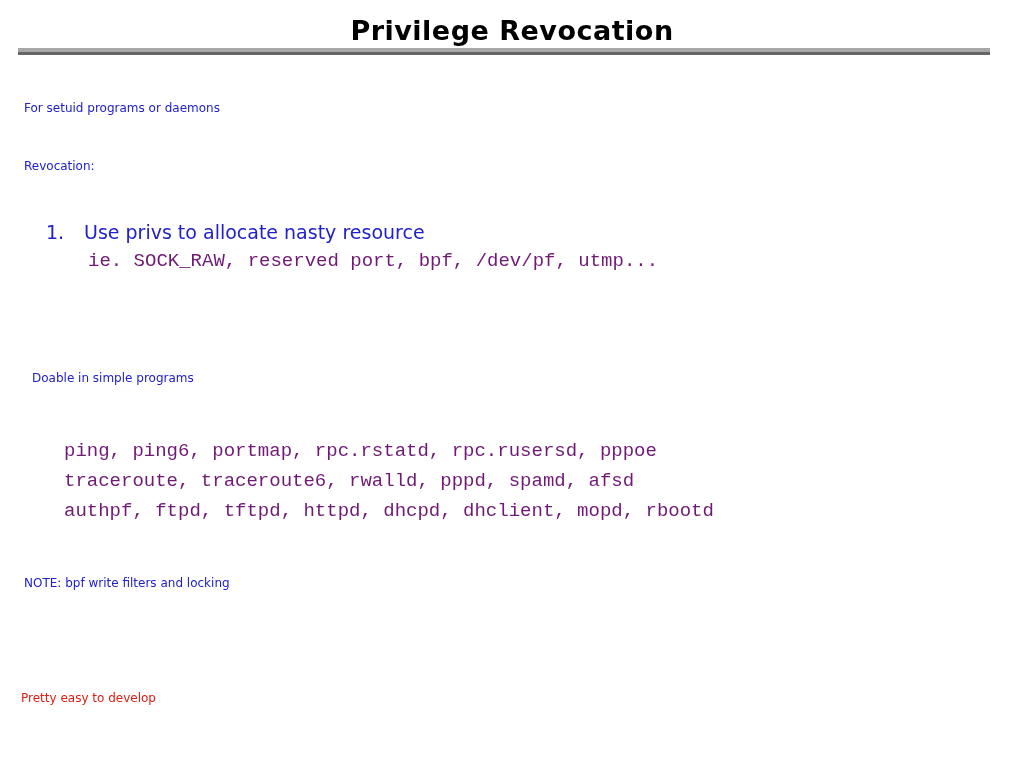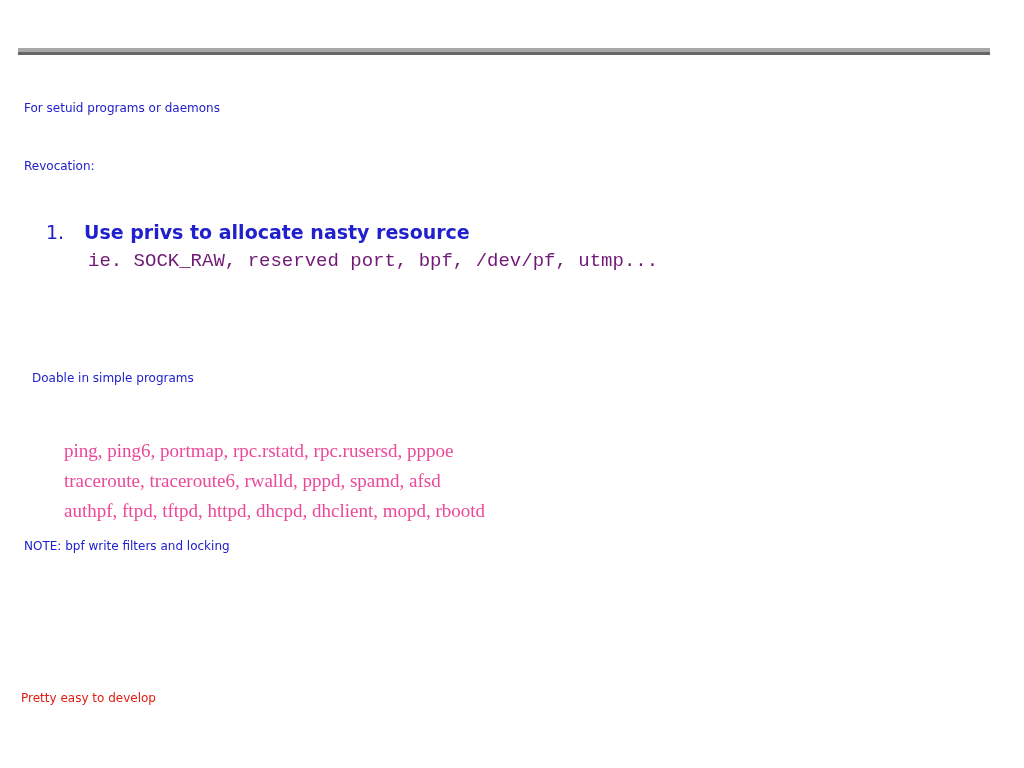--- a/index.html
+++ b/index.html
@@ -70,21 +70,21 @@
     font-size: 12px;
     line-height: 1.0;
     white-space: nowrap;
   }
   .blue   { color: #2020CC; }
   .red    { color: #E01B10; }
 
   #line-setuid      { left: 24px; top: 102px; }
   #line-revocation  { left: 24px; top: 160px; }
   #line-doable      { left: 32px; top: 372px; }
-  #line-note        { left: 24px; top: 540px; }
+  #line-note        { left: 24px; top: 577px; }
   #line-pretty      { left: 21px; top: 692px; }
 
   
   .num-list {
     position: absolute;
     left: 46px;
     top: 218px;
     width: 700px;
   }
   .num-item {
@@ -96,52 +96,52 @@
     color: #2020CC;
     white-space: nowrap;
   }
   .num-item .num-marker {
     display: inline-block;
     width: 38px;
     text-align: left;
   }
   .num-item .num-text {
     display: inline-block;
-    font-weight: bold;
   }
   .num-subline {
     position: relative;
     height: 30px;
     padding-left: 42px;
     font-family: Liberation Mono, monospace;
     font-size: 19px;
     line-height: 30px;
     color: #701a75;
     white-space: nowrap;
   }
 
   
   .daemon-block {
     position: absolute;
     left: 64px;
     top: 436px;
   }
   .daemon-line {
-    font-family: Liberation Serif, serif;
+    font-family: Liberation Mono, monospace;
     font-size: 19px;
     line-height: 30px;
-    color: #ec4899;
+    color: #701a75;
     white-space: nowrap;
   }
 </style>
 </head>
 <body>
 
 <div class="slide">
 
+  <div class="slide-title">Privilege Revocation</div>
 
   <div class="title-rule">
     <div class="rule-top"></div>
     <div class="rule-bottom"></div>
   </div>
 
   <div id="line-setuid" class="body-text blue">For setuid programs or daemons</div>
 
   <div id="line-revocation" class="body-text blue">Revocation:</div>
 

